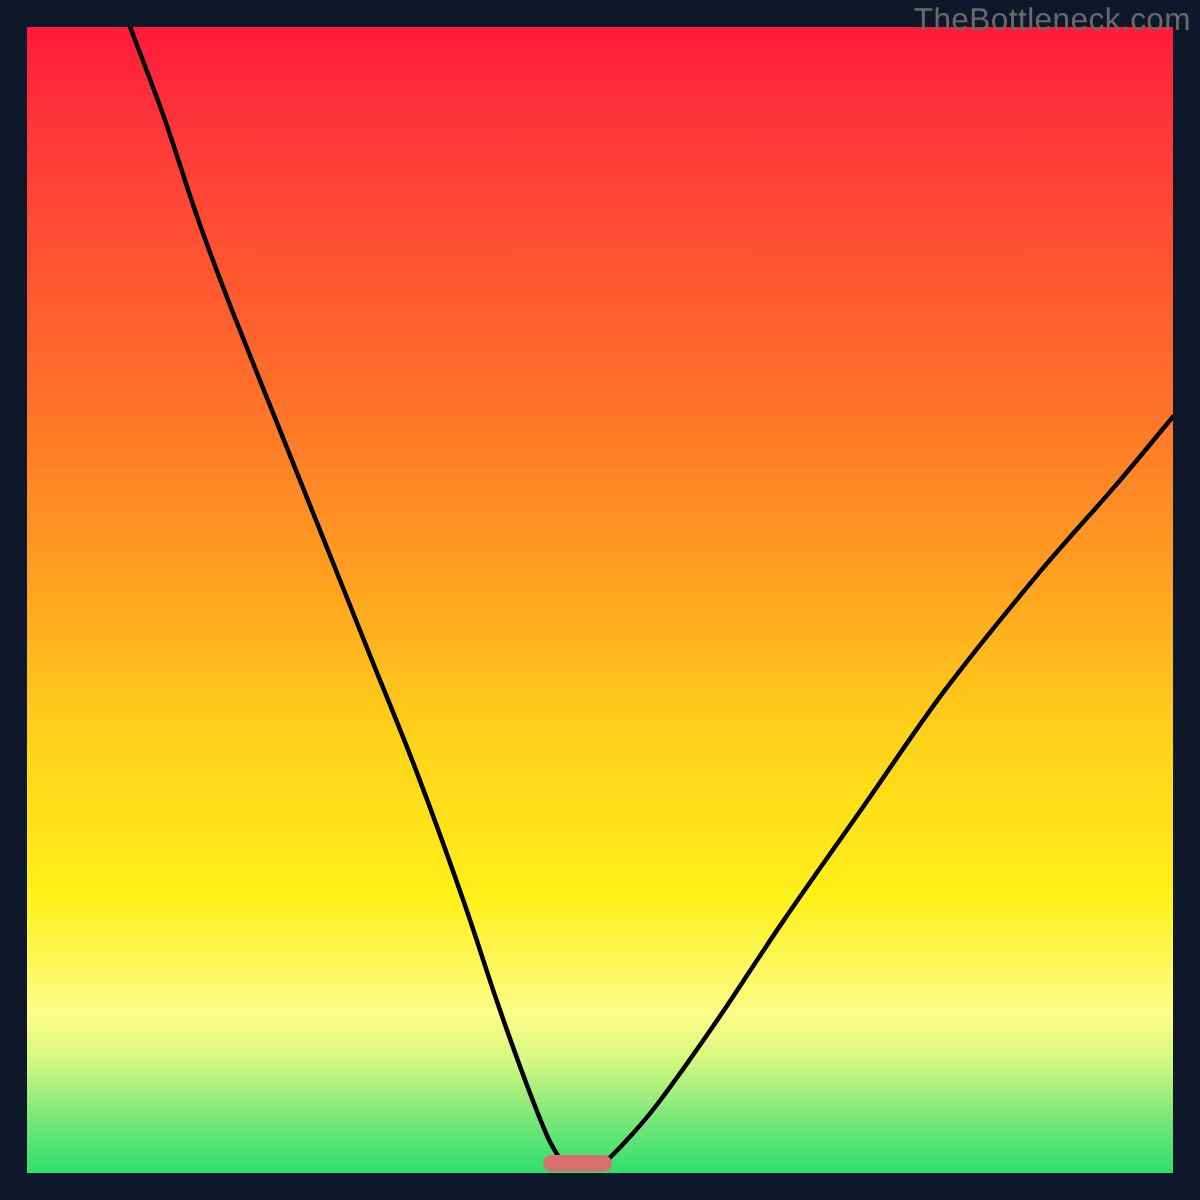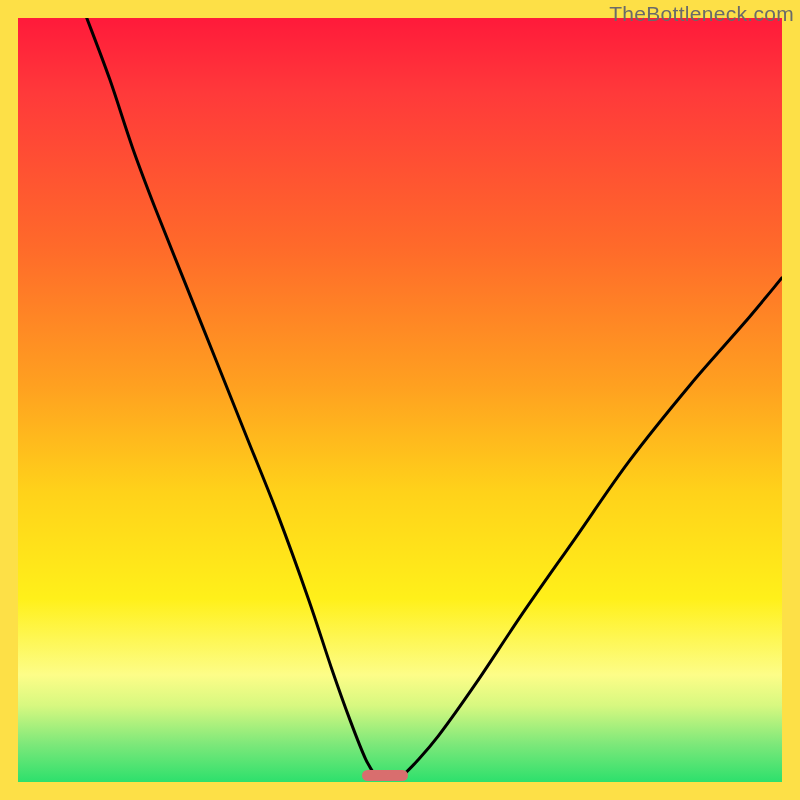--- a/index.html
+++ b/index.html
@@ -10,21 +10,21 @@
     background: #000;
     overflow: hidden;
     font-family: Arial, Helvetica, sans-serif;
   }
   .frame {
     position: absolute;
     left: 0;
     top: 0;
     width: 800px;
     height: 800px;
-    background: #fde047;
+    background: #0f172a;
   }
   .plot-wrap {
     position: absolute;
     left: 18px;
     top: 18px;
     width: 764px;
     height: 764px;
   }
   .plot-bg {
     position: absolute;

